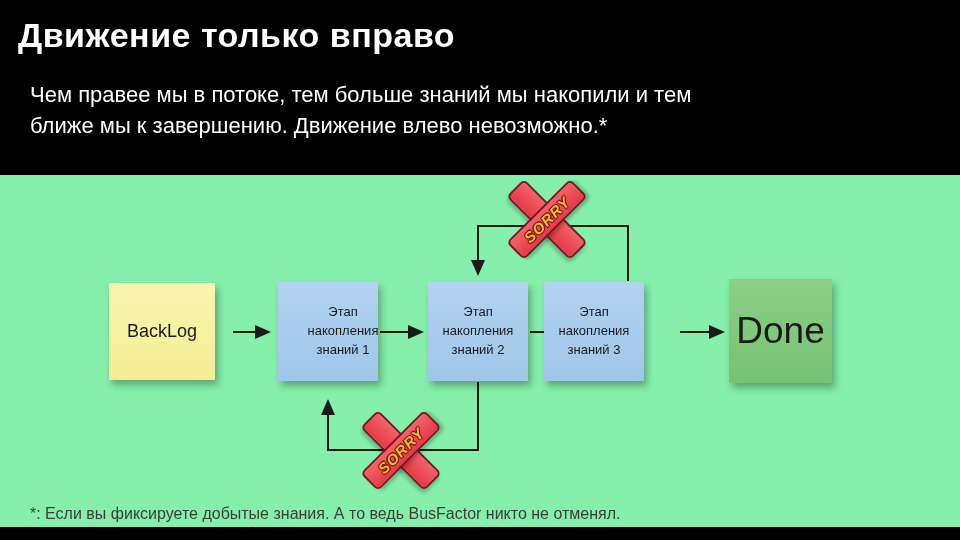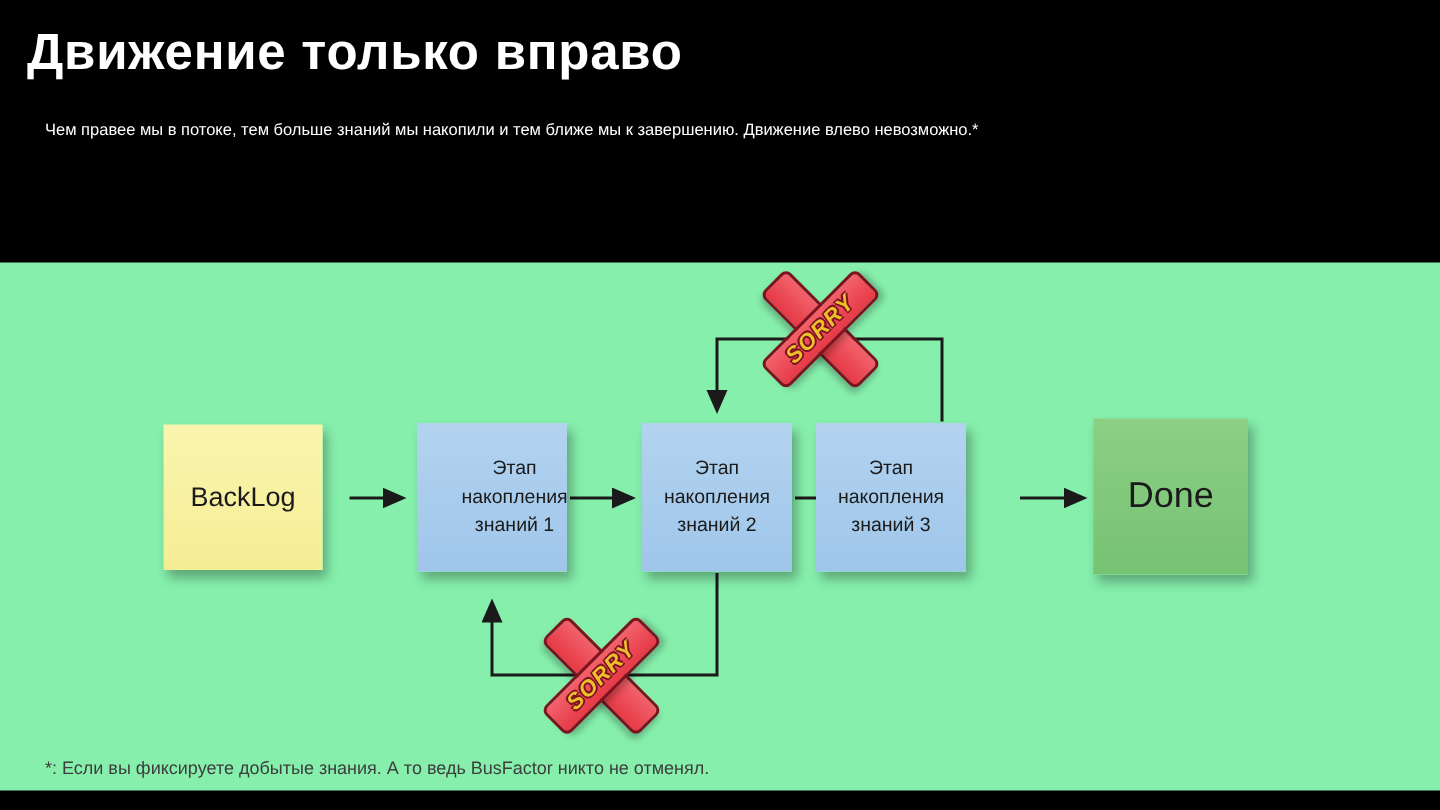--- a/index.html
+++ b/index.html
@@ -30,21 +30,21 @@
     font-size: 34px;
     font-weight: bold;
     letter-spacing: 0.5px;
   }
   .subtitle {
     position: absolute;
     top: 80px;
     left: 30px;
     width: 690px;
     color: #ffffff;
-    font-size: 11px;
+    font-size: 22px;
     line-height: 1.4;
   }
 
   
   .diagram {
     position: absolute;
     top: 0; left: 0;
     width: 960px;
     height: 540px;
   }
@@ -74,21 +74,21 @@
     font-size: 13px;
     line-height: 1.45;
     padding: 4px;
   }
   .note-stage1 { left: 278px; padding-left: 34px; }
   .note-stage2 { left: 428px; text-align: center; }
   .note-stage3 { left: 544px; }
   .note-done {
     left: 729px; top: 279px; width: 103px; height: 104px;
     background: linear-gradient(180deg, #8ccf85 0%, #77c273 100%);
-    font-size: 24px;
+    font-size: 37px;
   }
 
   
   .stamp {
     position: absolute;
     width: 76px;
     height: 76px;
   }
   .stamp-bar {
     position: absolute;
@@ -119,21 +119,21 @@
   }
   .stamp-top    { left: 509px; top: 181px; }
   .stamp-bottom { left: 363px; top: 412px; }
 
   
   .footnote {
     position: absolute;
     left: 30px;
     top: 505px;
     color: #3d3d3d;
-    font-size: 12px;
+    font-size: 16px;
   }
   .bottom-bar {
     position: absolute;
     left: 0; bottom: 0;
     width: 960px;
     height: 13px;
     background: #000000;
   }
 </style>
 </head>

